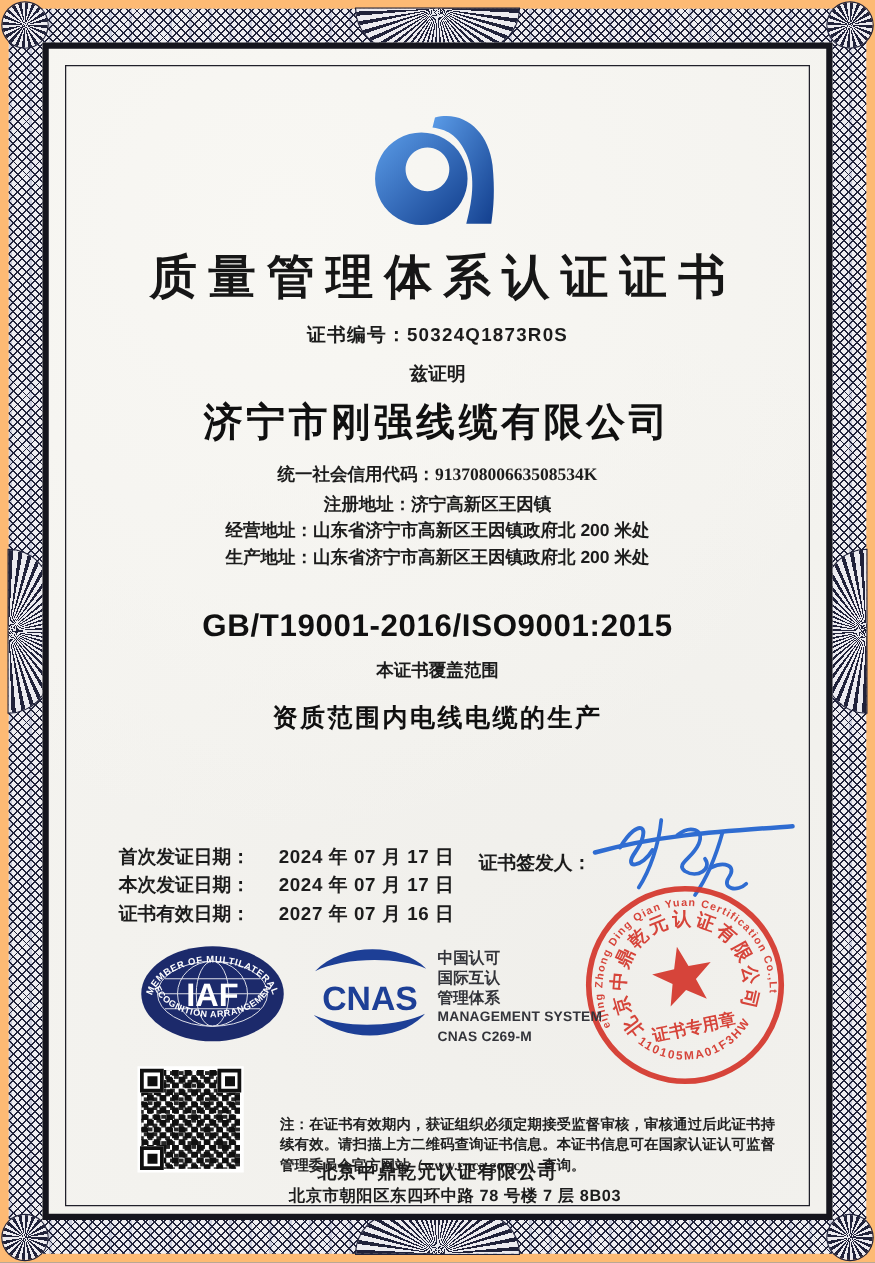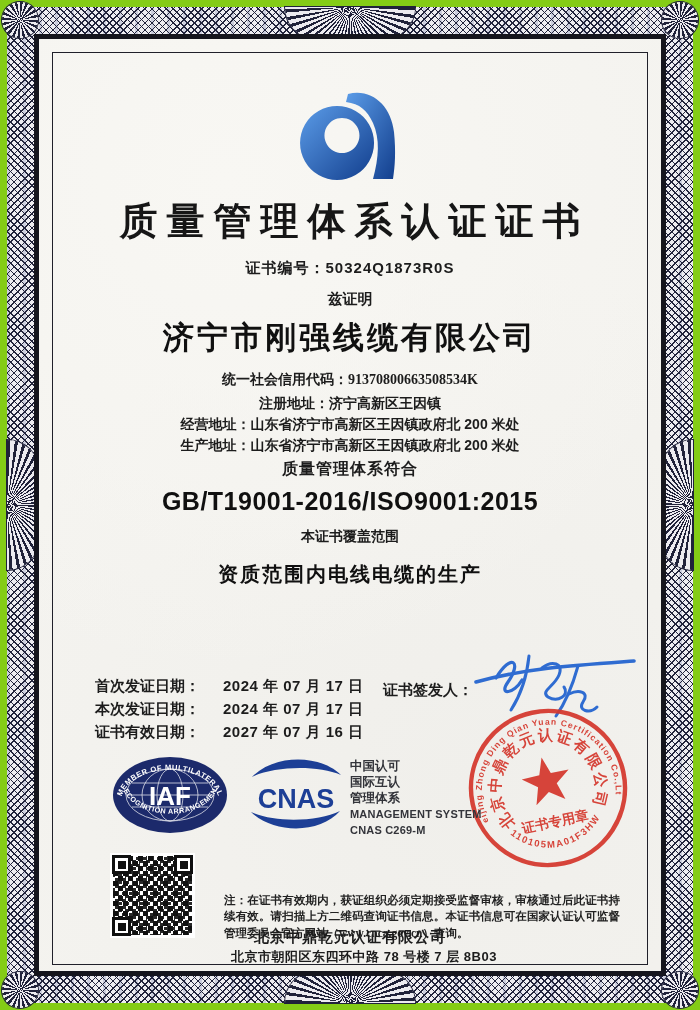--- a/index.html
+++ b/index.html
@@ -1,18 +1,18 @@
 <!DOCTYPE html>
 <html><head>
 <meta charset="utf-8">
 <style>
   html,body { margin:0; padding:0; background:#888; }
   .page {
     position:relative; width:700px; height:1010px; margin:0 auto;
-    background:#84cc16; overflow:hidden;
+    background:#fdba74; overflow:hidden;
     font-family:"Liberation Sans", sans-serif; color:#1c1c1c;
   }
   
   .lattice {
     position:absolute; inset:7px;
     background:
       repeating-linear-gradient(45deg,  #22243c 0 1.1px, transparent 1.1px 5px),
       repeating-linear-gradient(-45deg, #22243c 0 1.1px, transparent 1.1px 5px),
       repeating-linear-gradient(90deg, rgba(45,62,130,.18) 0 3px, transparent 3px 16px),
       #eeedf1;
@@ -130,21 +130,20 @@
   <div class="abs center addr1">
     <span>注册地址：</span><span>济宁高新区王因镇</span>
   </div>
   <div class="abs center addr2">
     <span>经营地址：</span><span>山东省济宁市高新区王因镇政府北 200 米处</span>
   </div>
   <div class="abs center addr3">
     <span>生产地址：</span><span>山东省济宁市高新区王因镇政府北 200 米处</span>
   </div>
 
-  <div class="abs center conform">质量管理体系符合</div>
   <div class="abs center standard">GB/T19001-2016/ISO9001:2015</div>
   <div class="abs center scope-label">本证书覆盖范围</div>
   <div class="abs center scope">资质范围内电线电缆的生产</div>
 
   <div class="abs dates">
     <div class="date-row">
       <span class="lbl">首次发证日期：</span>
       <span class="val">2024 年 07 月 17 日</span>
     </div>
     <div class="date-row">

